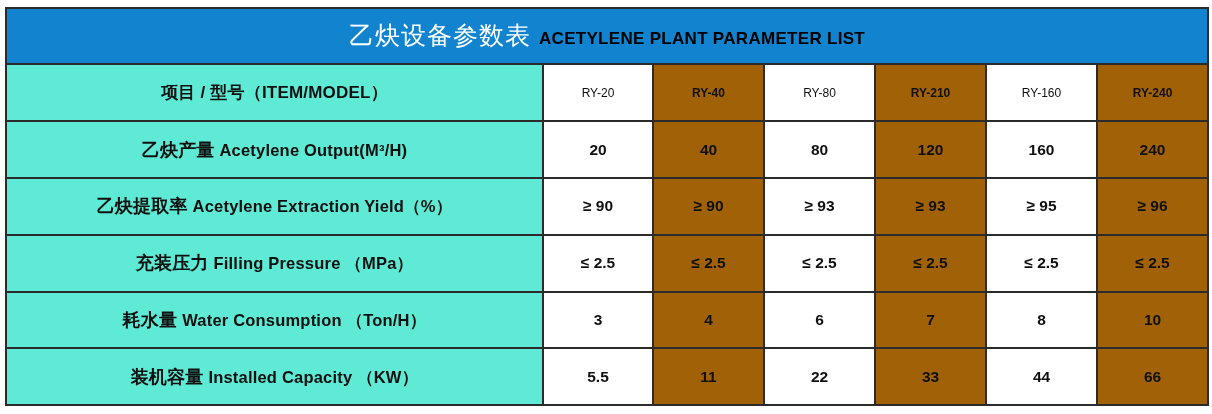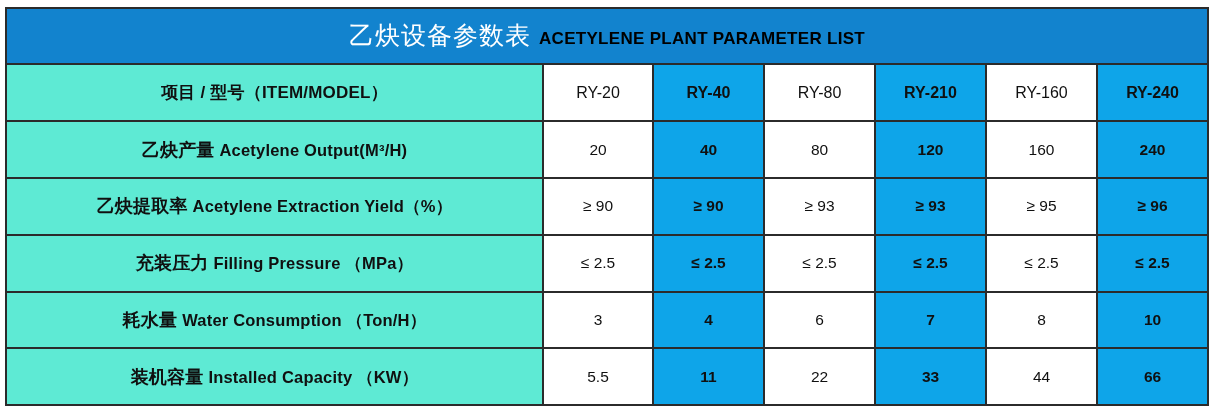--- a/index.html
+++ b/index.html
@@ -66,28 +66,28 @@
     font-size: 17px;
     font-weight: 700;
     letter-spacing: 0.2px;
     padding: 0 6px;
     white-space: nowrap;
   }
   td.label-cell .lbl-cn { font-size: 18px; font-weight: 700; }
   td.label-cell .lbl-en { font-size: 16.5px; font-weight: 700; }
   
   td.col-odd  { background: #ffffff; }
-  td.col-even { background: #0ea5e9; }
+  td.col-even { background: #a16207; }
   td.data-cell {
     font-size: 15.5px;
     white-space: nowrap;
   }
-  td.col-odd.data-cell  { font-weight: 400; }
+  td.col-odd.data-cell  { font-weight: 700; }
   td.col-even.data-cell { font-weight: 700; }
-  tr.head-row td.data-cell { font-size: 16px; }
+  tr.head-row td.data-cell { font-size: 12px; }
   tr.head-row td.col-odd  { font-weight: 500; }
   tr.head-row td.col-even { font-weight: 700; }
   tr.body-row td { height: 49px; }
   tr.head-row td { height: 50px; }
 </style>
 </head>
 <body>
 
 <div class="sheet">
   <table class="param-table">

